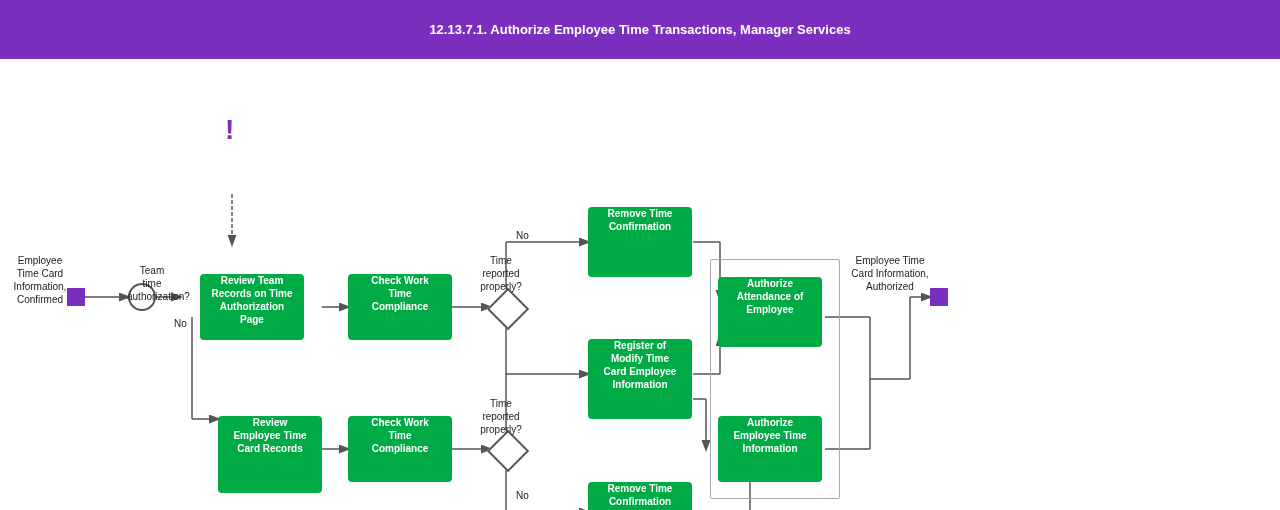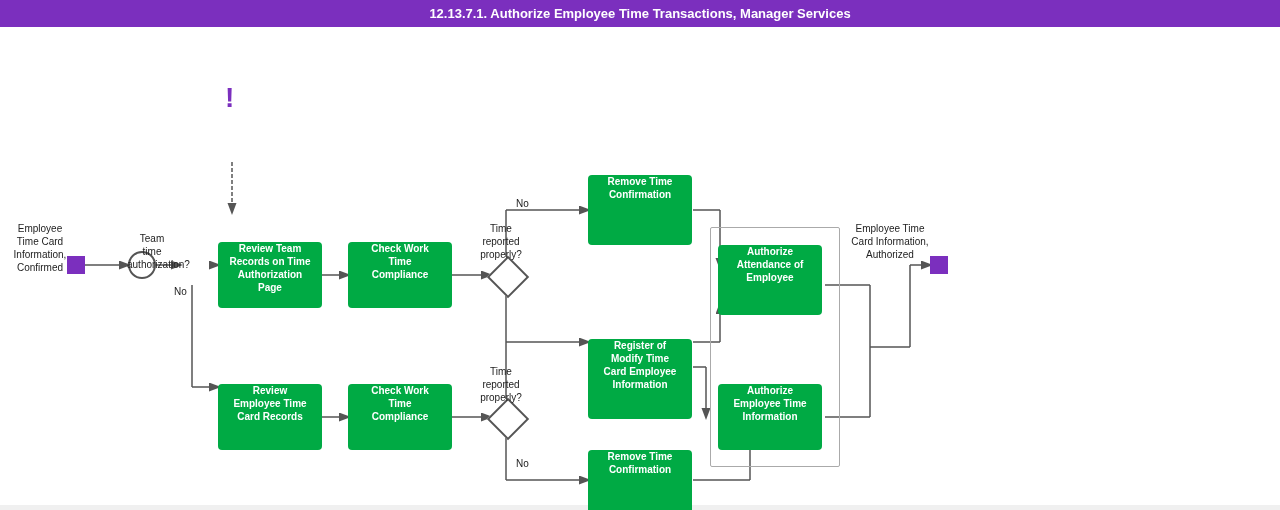--- a/index.html
+++ b/index.html
@@ -8,21 +8,21 @@
       font-family: Arial, sans-serif;
       font-size: 11px;
       width: 1280px;
       height: 510px;
       overflow: hidden;
     }
     .header {
       background: #7B2FBE;
       color: white;
       text-align: center;
-      padding: 6px 0;
+      padding: 22px 0;
       font-size: 13px;
       font-weight: bold;
     }
     .diagram-area {
       background: white;
       width: 1280px;
       height: 478px;
       position: relative;
     }
     .green-box {
@@ -173,25 +173,25 @@
 
   <div class="purple-rect" style="left:67px; top:229px;"></div>
   <div class="label" style="left:10px; top:195px; width:60px;">Employee<br>Time Card<br>Information,<br>Confirmed</div>
 
   <div class="circle-node" style="left:128px; top:224px;"></div>
   <div class="label" style="left:127px; top:205px; width:50px;">Team<br>time<br>authorization?</div>
   <div class="label" style="left:174px; top:258px;">No</div>
 
   <div class="exclamation" style="left:225px; top:55px;">!</div>
 
-  <div class="green-box" style="left:218px; top:215px; width:104px; height:66px;">
+  <div class="green-box" style="left:200px; top:215px; width:104px; height:66px;">
     <span>Review Team<br>Records on Time<br>Authorization<br>Page</span>
   </div>
 
-  <div class="green-box" style="left:218px; top:357px; width:104px; height:66px;">
+  <div class="green-box" style="left:218px; top:357px; width:104px; height:77px;">
     <span>Review<br>Employee Time<br>Card Records</span>
   </div>
 
   <div class="green-box" style="left:348px; top:215px; width:104px; height:66px;">
     <span>Check Work<br>Time<br>Compliance</span>
   </div>
 
   <div class="green-box" style="left:348px; top:357px; width:104px; height:66px;">
     <span>Check Work<br>Time<br>Compliance</span>
   </div>
@@ -201,21 +201,21 @@
   <div class="label" style="left:516px; top:170px;">No</div>
 
   <div class="diamond" style="left:488px; top:372px;"></div>
   <div class="label" style="left:466px; top:338px; width:70px;">Time<br>reported<br>properly?</div>
   <div class="label" style="left:516px; top:430px;">No</div>
 
   <div class="green-box" style="left:588px; top:148px; width:104px; height:70px;">
     <span>Remove Time<br>Confirmation</span>
   </div>
 
-  <div class="green-box" style="left:588px; top:280px; width:104px; height:80px;margin-top:32px;">
+  <div class="green-box" style="left:588px; top:280px; width:104px; height:80px;">
     <span>Register of<br>Modify Time<br>Card Employee<br>Information</span>
   </div>
 
   <div class="green-box" style="left:588px; top:423px; width:104px; height:70px;">
     <span>Remove Time<br>Confirmation</span>
   </div>
 
   <div class="green-box" style="left:718px; top:218px; width:104px; height:70px;">
     <span>Authorize<br>Attendance of<br>Employee</span>
   </div>

